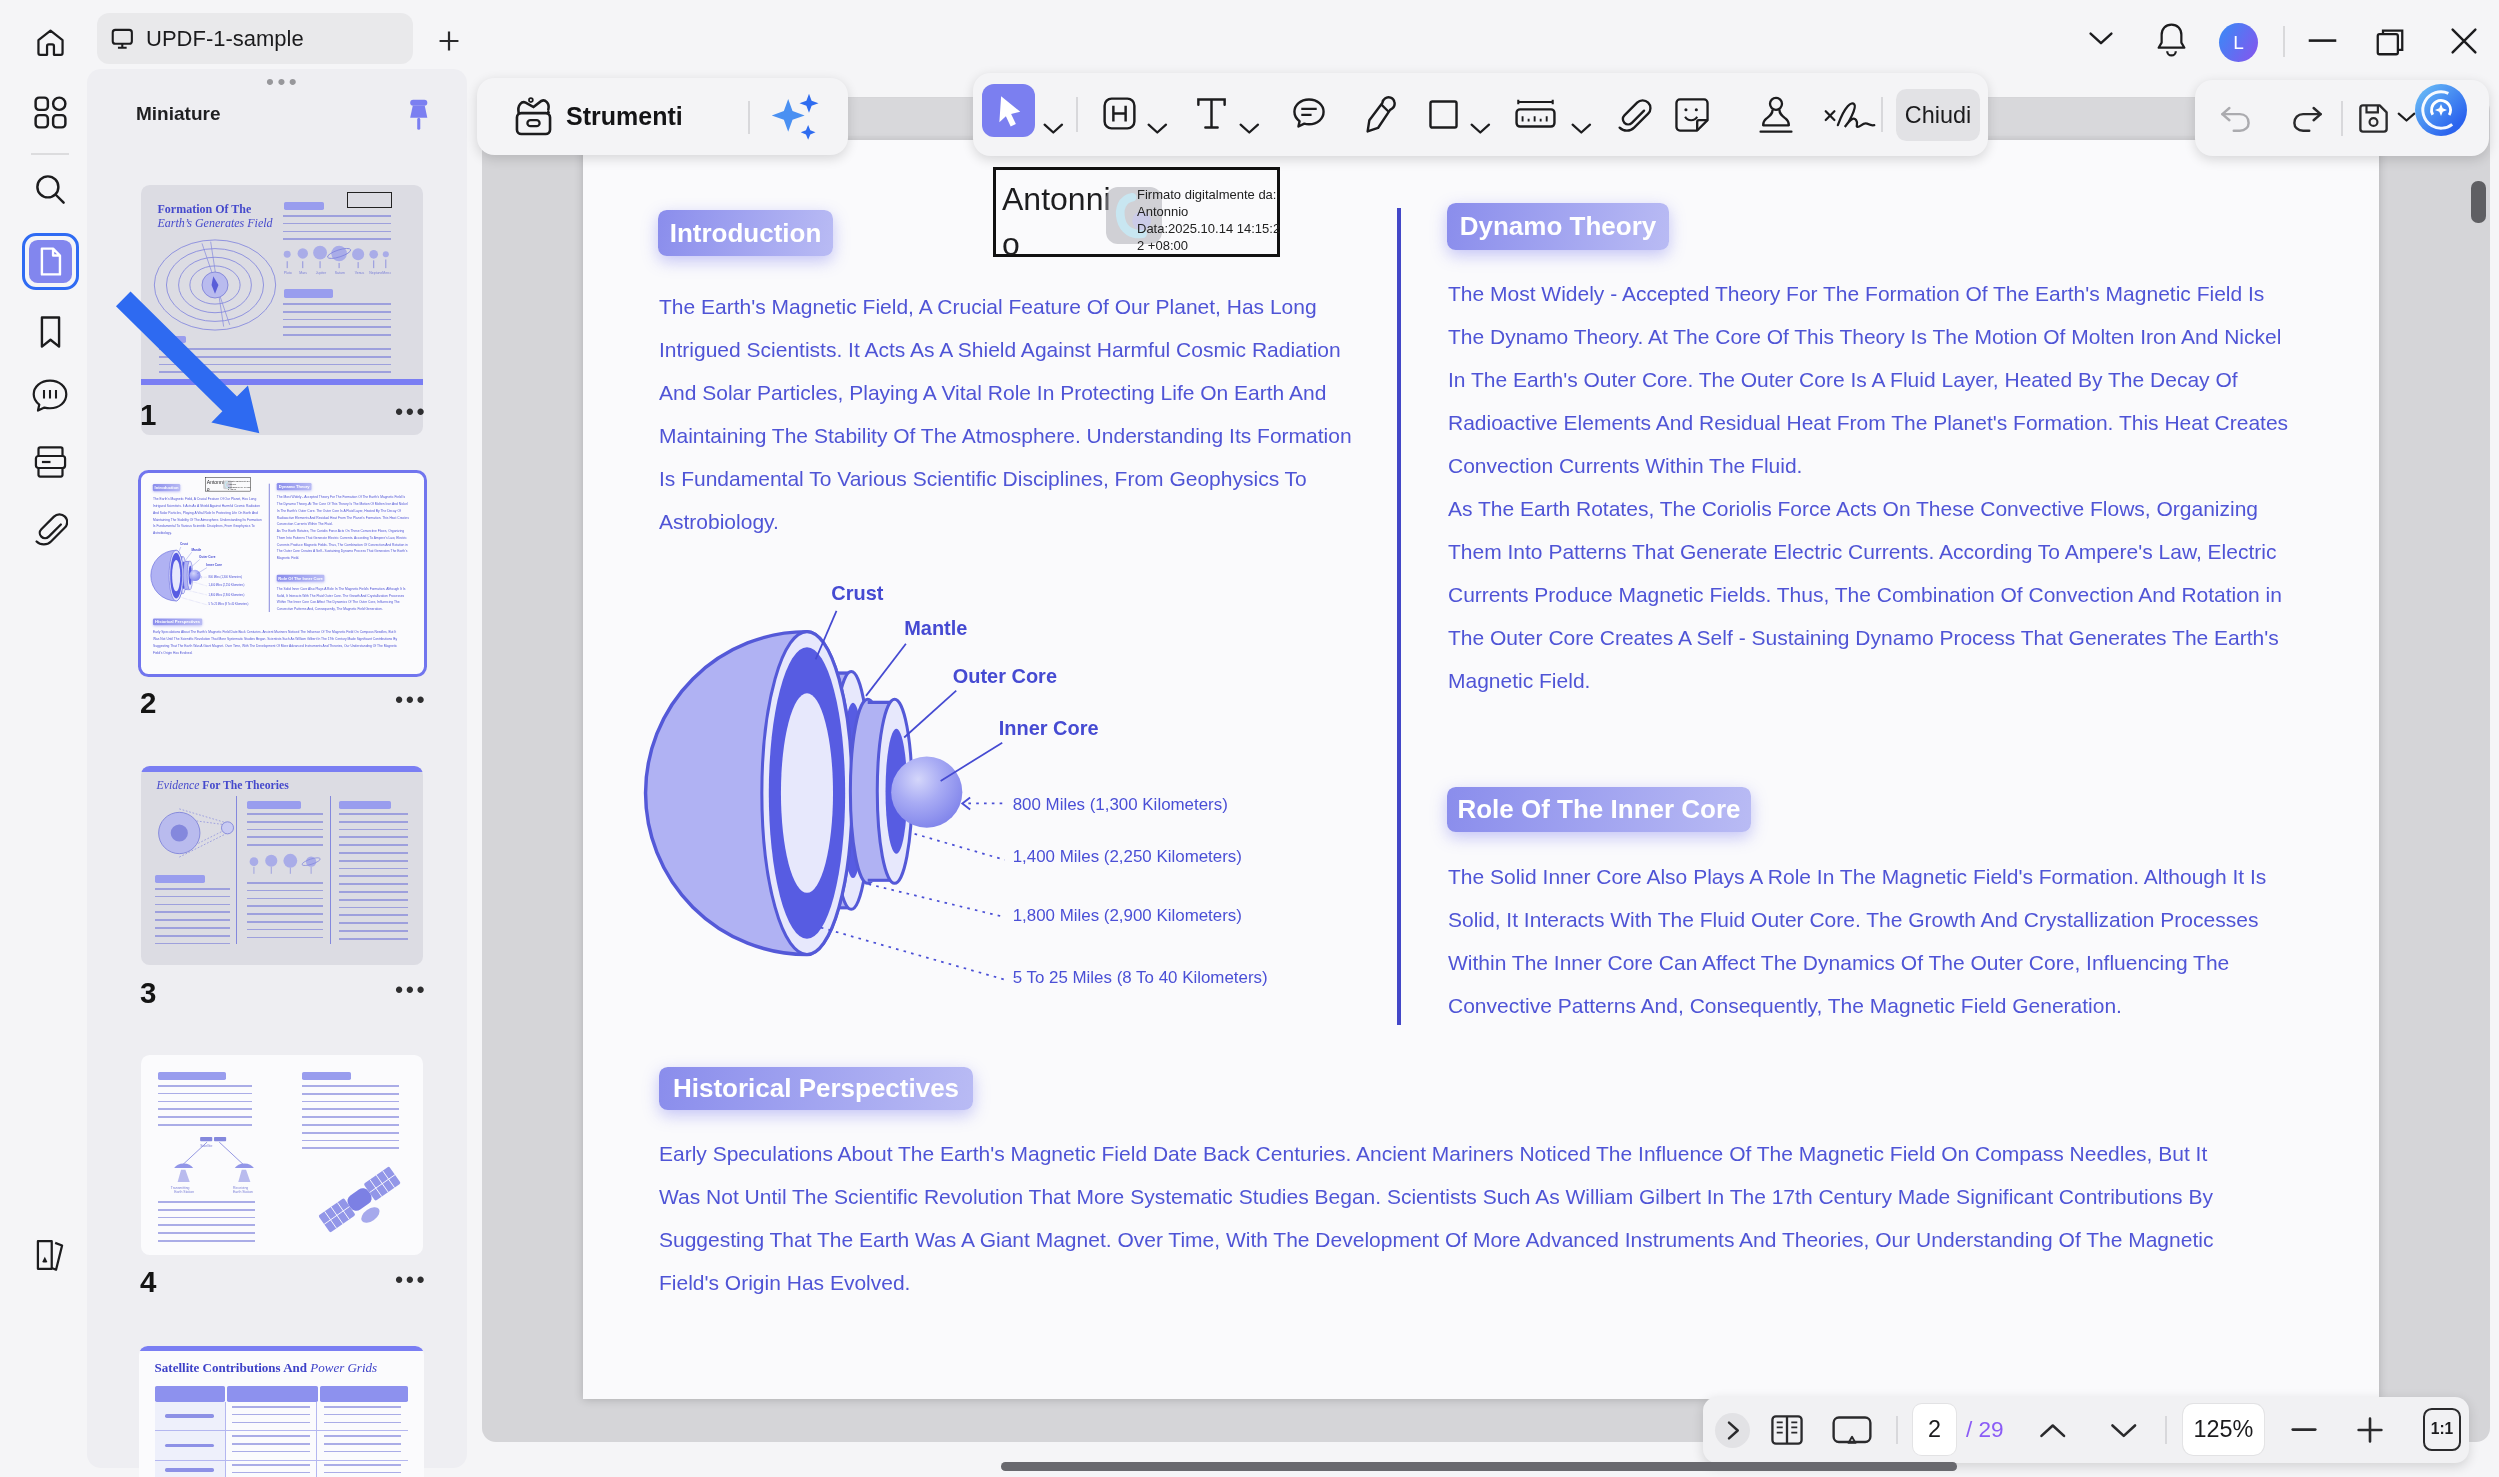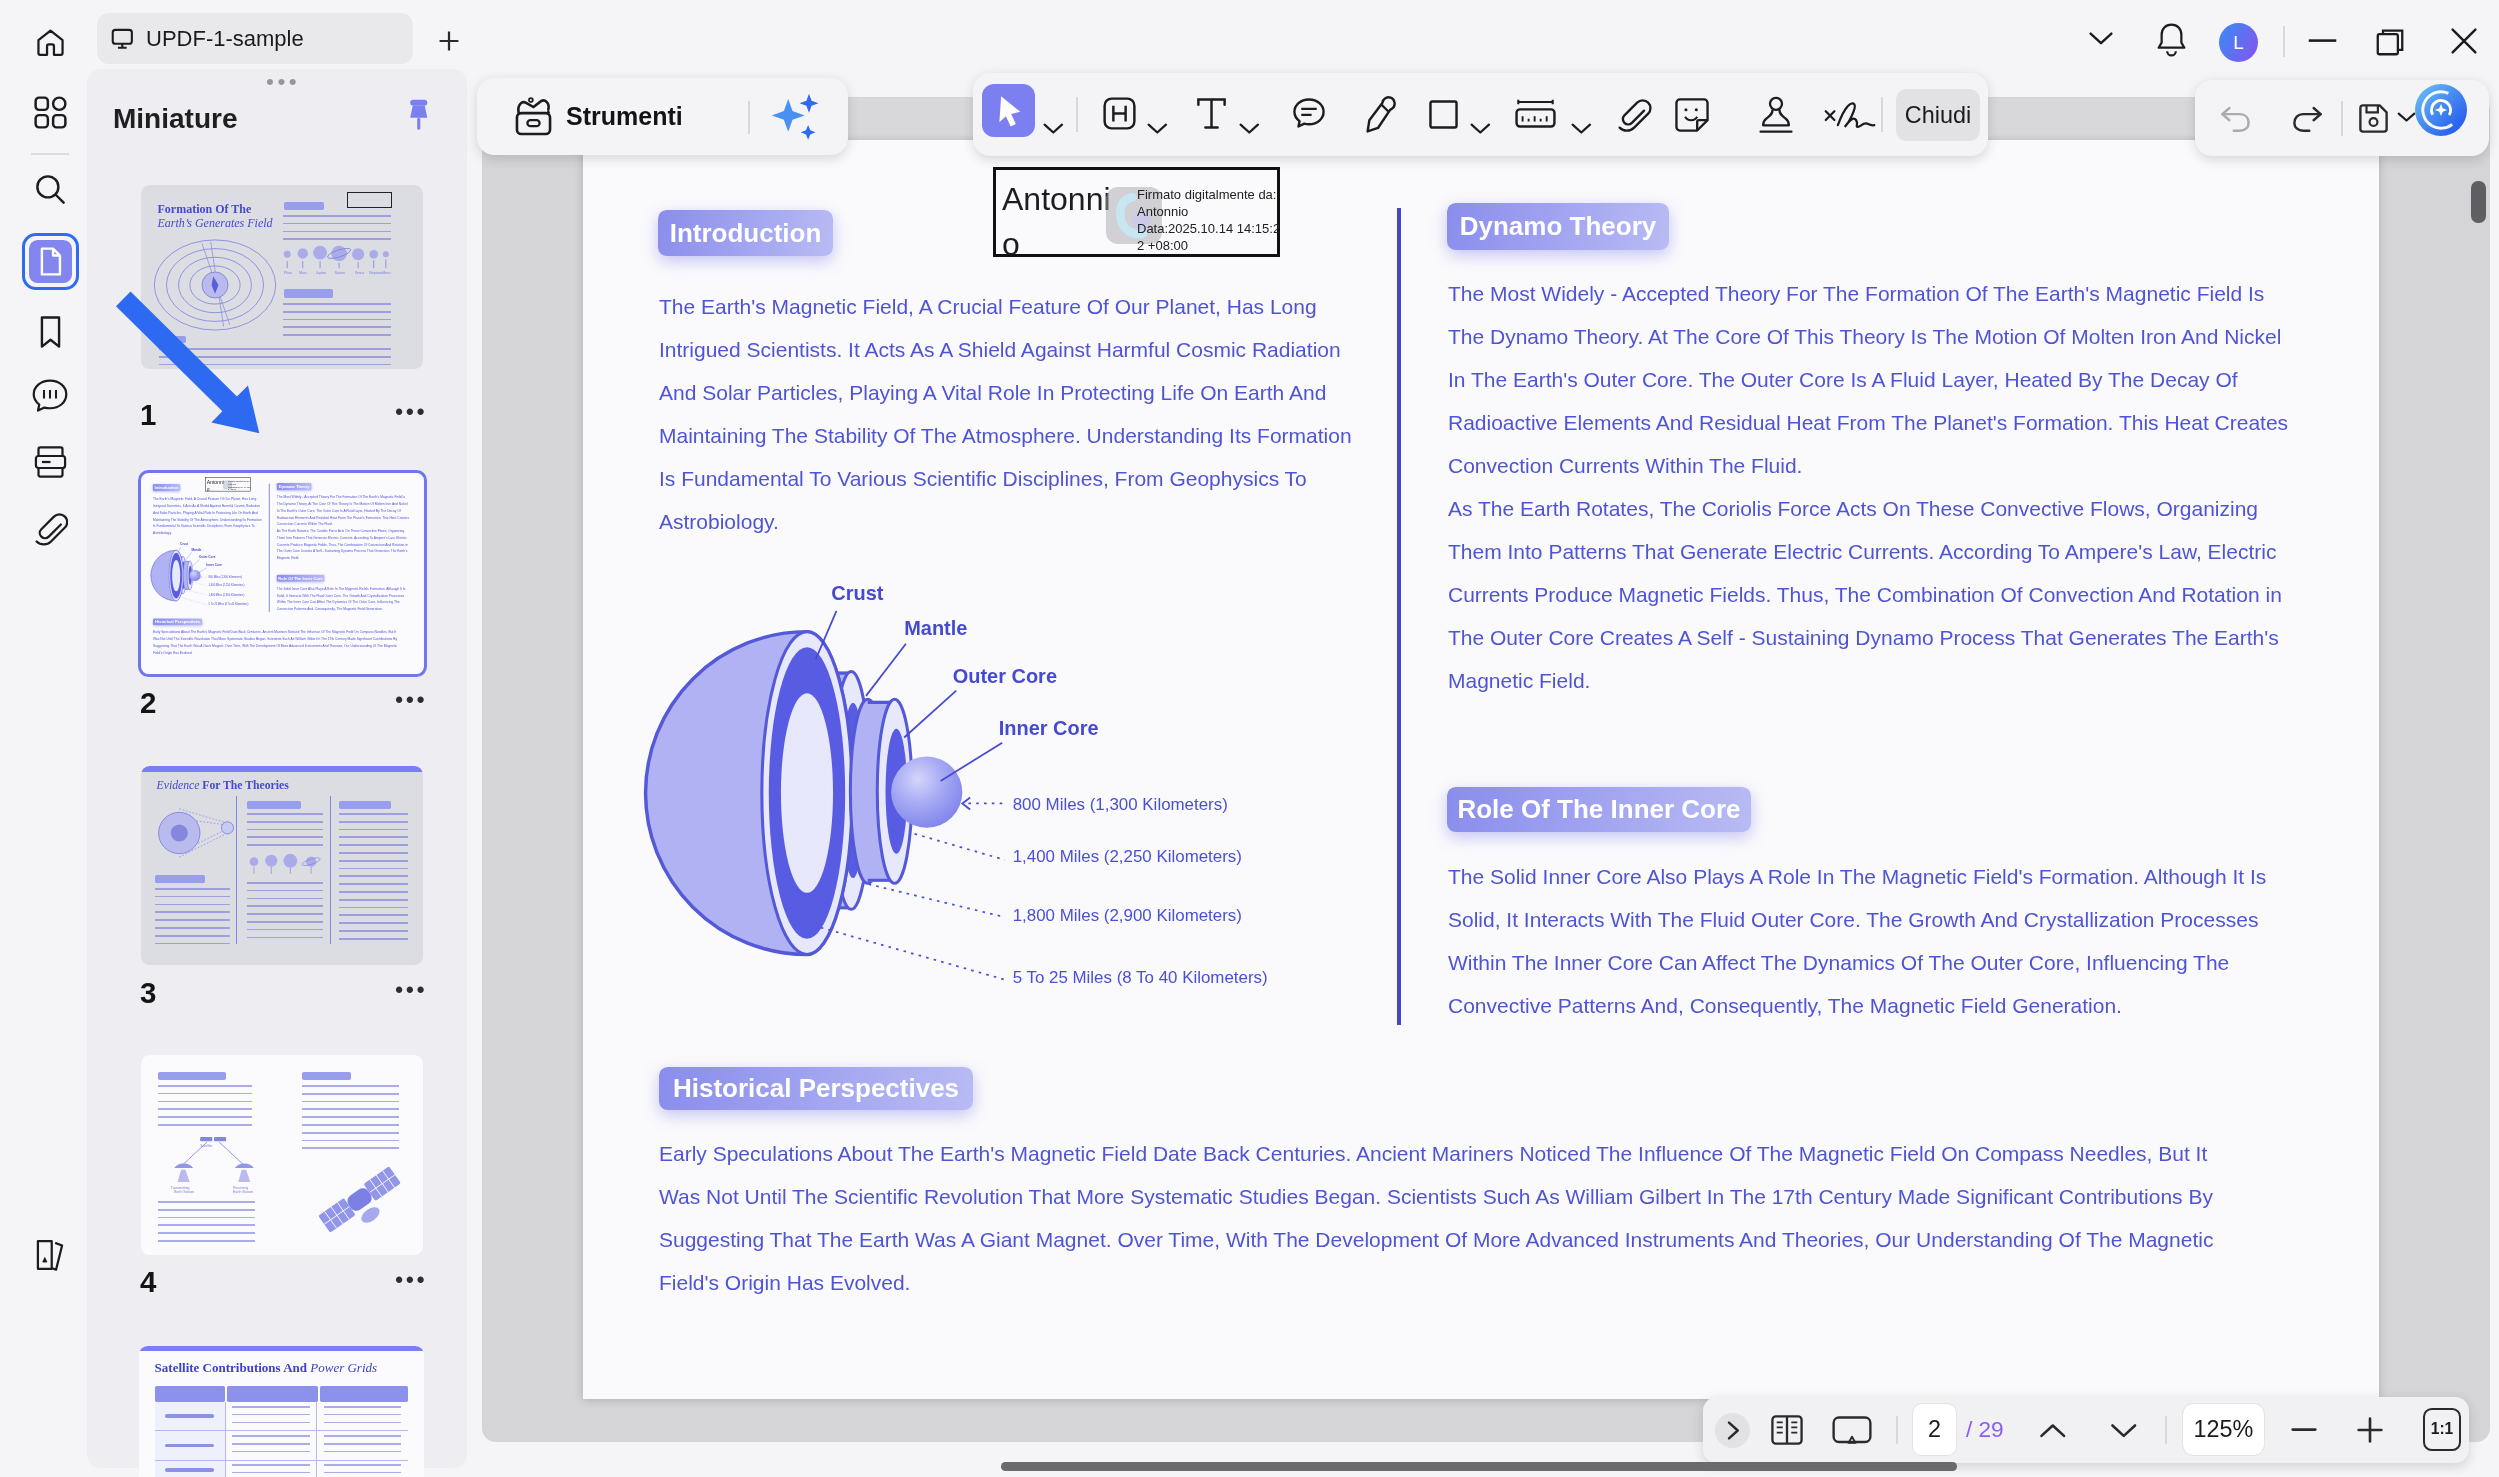--- a/index.html
+++ b/index.html
@@ -228,28 +228,28 @@
       <path d="M 8 6 L 24 6 L 24 38 L 8 38 Z" fill="none" stroke="#1c1c1e" stroke-width="2.6" stroke-linejoin="round"></path>
       <path d="M 28 8 L 36 11 L 29 39 L 24 37" fill="none" stroke="#1c1c1e" stroke-width="2.6" stroke-linejoin="round"></path>
       <path d="M 13 30 A 7 7 0 0 0 19 30 L 16 24 Z" fill="#1c1c1e"></path>
     </svg>
   </div>
 
   <div id="sidebar"></div>
 
   <div id="panel"></div>
   <div class="abs" style="left:266px; top:78px; width:35px; height:7px; color:#97979b; font-size:22.6px; letter-spacing:3.5px; line-height:7px;">•••</div>
-  <div class="abs" style="left:113px; top:103px; font-size:28px; font-weight:bold; color:#1f1f21;">Miniature</div>
+  <div class="abs" style="left:136px; top:103px; font-size:19px; font-weight:bold; color:#1f1f21;">Miniature</div>
   <svg class="abs" style="left:404px; top:99px;" width="29.5" height="36" viewBox="0 0 34 42">
     <rect x="7" y="1" width="20" height="7" rx="3.5" fill="#7b7ff1"></rect>
     <path d="M 10 8 L 24 8 L 27 22 L 7 22 Z" fill="#7b7ff1"></path>
     <rect x="15.2" y="22" width="3.6" height="14" rx="1.8" fill="#7b7ff1"></rect>
   </svg>
 
-  <div class="thumb" style="left:141px; top:185px; width:282px; height:184px; background:#dcdce3;">
+  <div class="thumb" style="left:141px; top:185px; width:282px; height:250px; background:#dcdce3;">
     <div class="abs" style="left:16.5px; top:16.5px; font-family:'Liberation Serif',serif; font-weight:bold; font-size:12px; color:#4549cc;">Formation Of The</div>
     <div class="abs" style="left:16.5px; top:31px; font-family:'Liberation Serif',serif; font-style:italic; font-size:12px; color:#4549cc;">Earth’s Generates Field</div>
     <div class="abs" style="left:206px; top:7px; width:45px; height:15.6px; border:1.7px solid #222;"></div>
     <svg class="abs" style="left:8.7px; top:48px;" width="130" height="104" viewBox="0 0 150 120">
       <g fill="none" stroke="#8488dd" stroke-width="1">
         <ellipse cx="75" cy="60" rx="70" ry="52"></ellipse>
         <ellipse cx="75" cy="60" rx="56" ry="42"></ellipse>
         <ellipse cx="75" cy="60" rx="42" ry="32"></ellipse>
         <ellipse cx="75" cy="60" rx="29" ry="22"></ellipse>
         <path d="M 70 10 L 85 108 M 60 12 L 92 106" stroke-width="0.8"></path>

